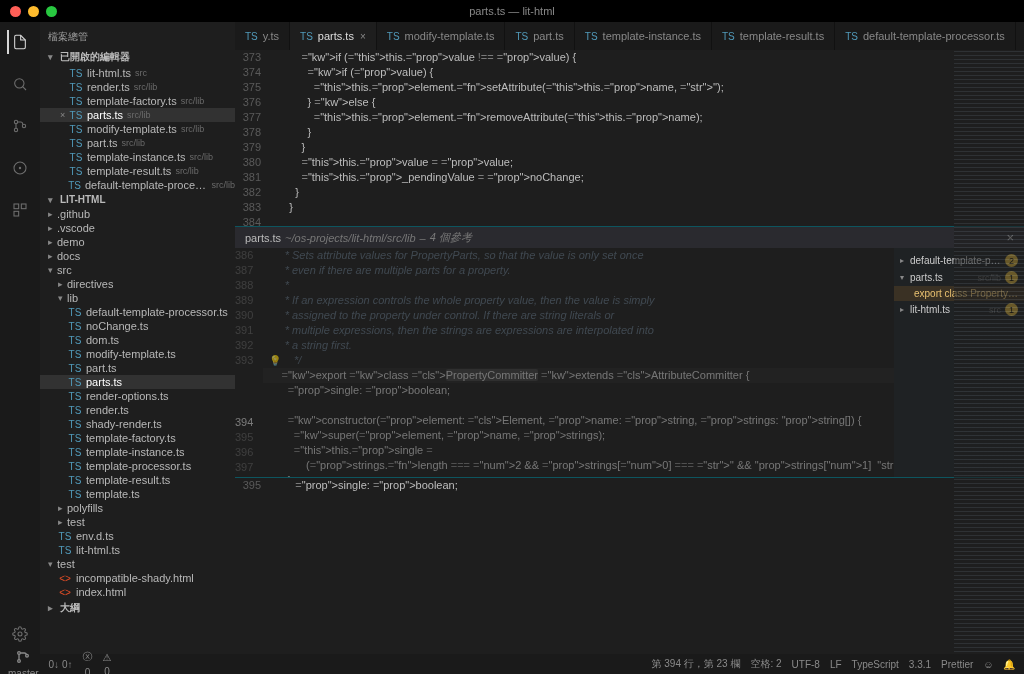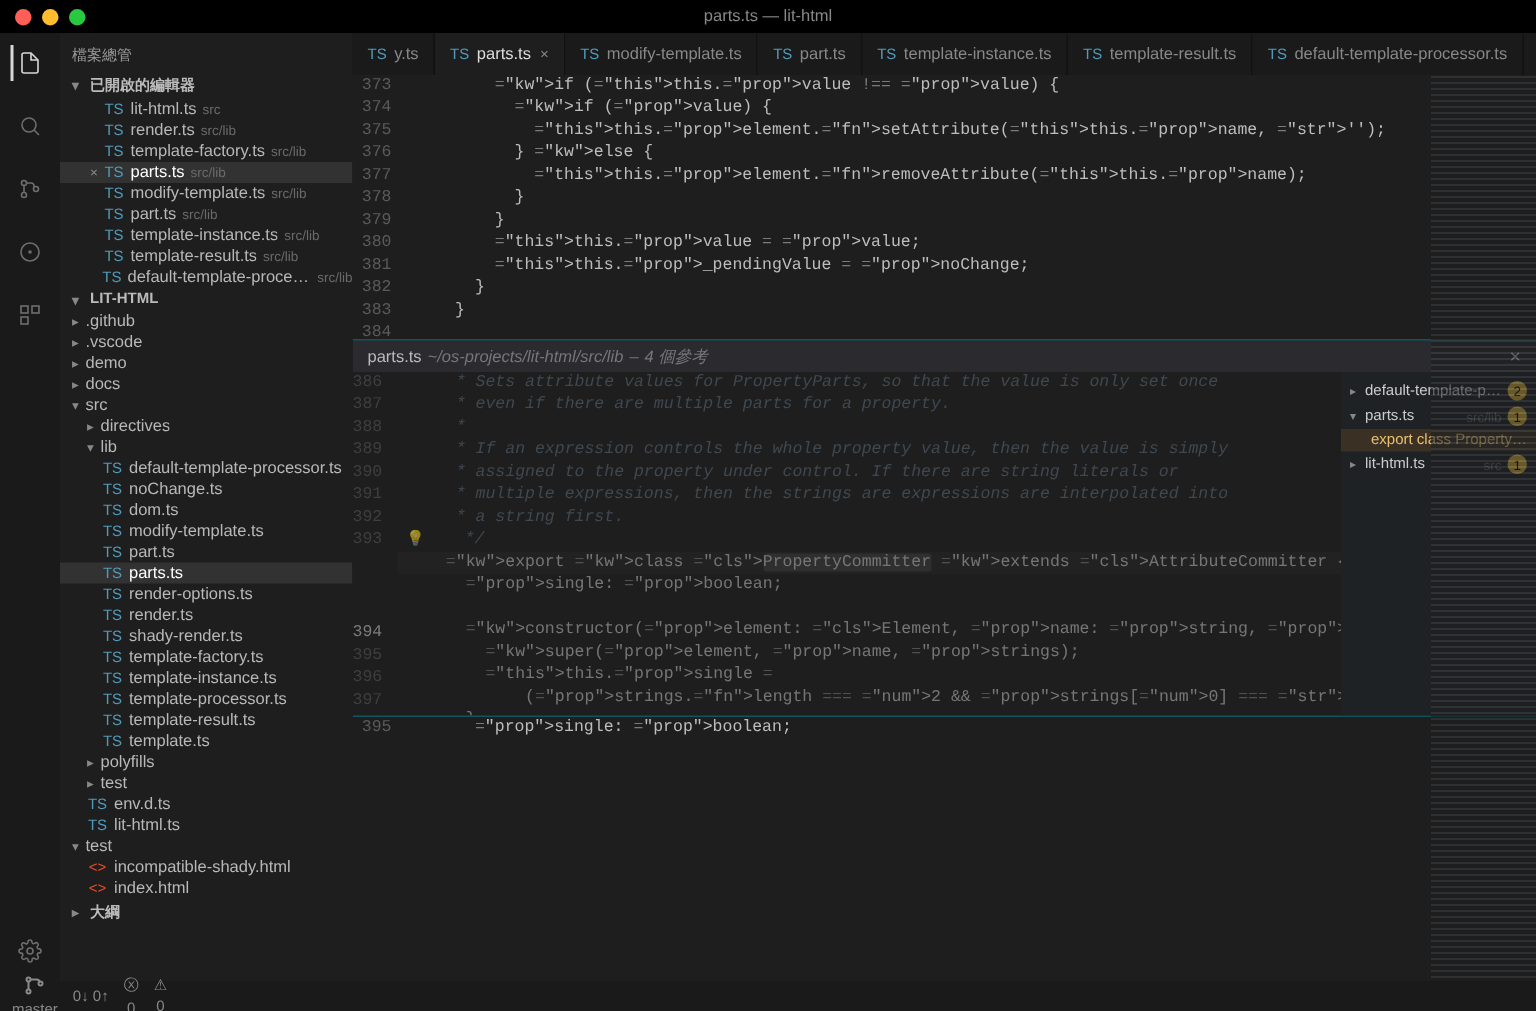--- a/index.html
+++ b/index.html
@@ -91,21 +91,21 @@
   white-space: nowrap;
 }
 .tab.active { background: #1e1e1e; color: #ddd; }
 .tab .icon { color: #519aba; font-size: 10px; margin-right: 5px; }
 .tab .close { margin-left: 6px; color: #888; font-size: 10px; }
 .tabs-right { margin-left: auto; display: flex; align-items: center; padding: 0 8px; gap: 10px; color: #888; }
 
 .code-split { flex: 1; display: flex; flex-direction: column; overflow: hidden; position: relative; }
 .code-pane {
   flex: 1; overflow: hidden;
-  font-family: Liberation Mono, monospace;
+  font-family: Liberation Sans, sans-serif;
   font-size: 11px; line-height: 15px;
   position: relative;
   display: flex;
 }
 .code-pane.dim { opacity: 0.55; }
 .gutter { width: 36px; text-align: right; padding-right: 10px; color: #5a5a5a; }
 .gutter .ln.hl { color: #c6c6c6; margin-top: 47px; }
 .code-content { flex: 1; position: relative; white-space: pre; color: #bdbdbd; }
 .code-line { height: 15px; padding-left: 6px; }
 .code-line.hl-bg { background: rgba(255,255,255,0.04); }
@@ -537,13 +537,24 @@
           <circle cx="6" cy="18" r="2"></circle>
           <circle cx="18" cy="10" r="2"></circle>
           <path d="M6 8v8M8 6h6a3 3 0 0 1 3 3"></path>
         </svg>
       <span>master</span>
     </span>
     <span class="sb-item">0↓ 0↑</span>
     <span class="sb-item">ⓧ <span>0</span></span>
     <span class="sb-item">⚠ <span>0</span></span>
   </div>
+  <div class="right">
+    <span class="sb-item">第 394 行，第 23 欄</span>
+    <span class="sb-item">空格: 2</span>
+    <span class="sb-item">UTF-8</span>
+    <span class="sb-item">LF</span>
+    <span class="sb-item">TypeScript</span>
+    <span class="sb-item">3.3.1</span>
+    <span class="sb-item">Prettier</span>
+    <span class="sb-item">☺</span>
+    <span class="sb-item">🔔</span>
+  </div>
 </div>
 
 </body></html>

